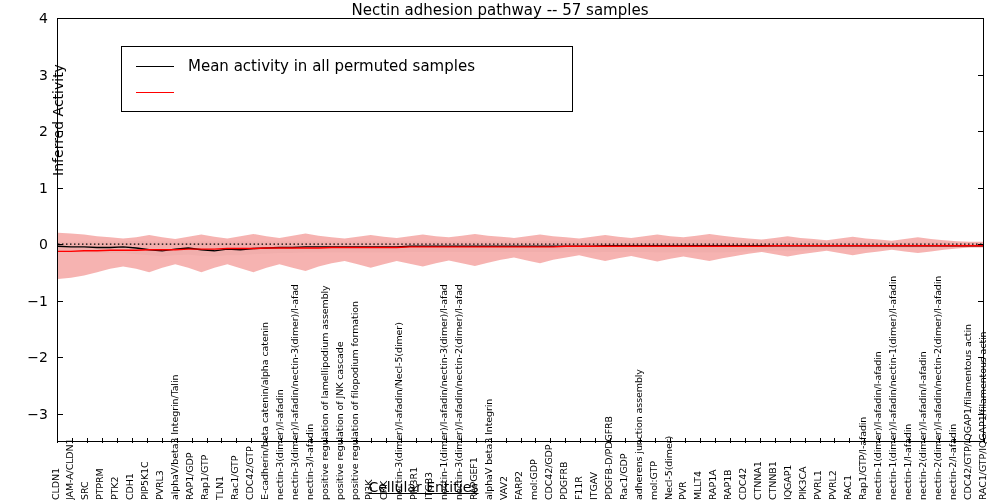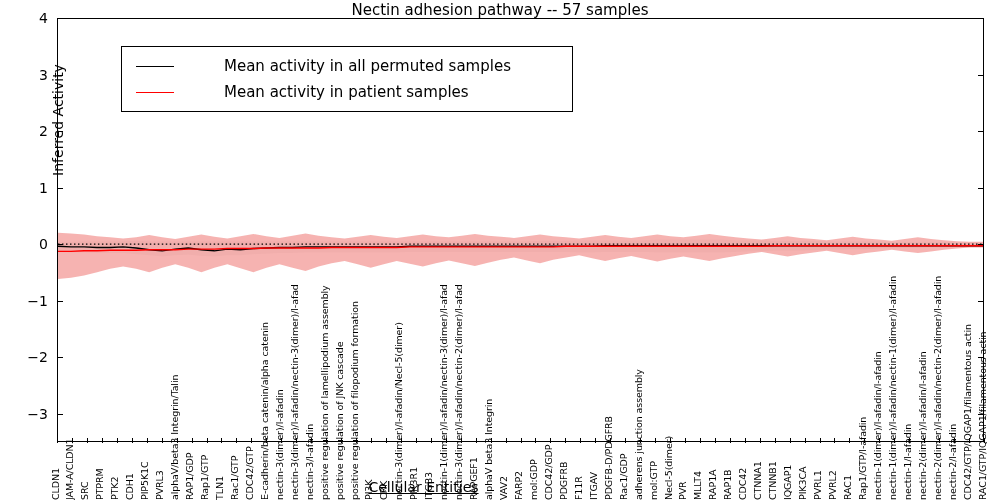--- a/index.html
+++ b/index.html
@@ -31,21 +31,21 @@
   .xtickmark{position:absolute;bottom:0;width:0;height:5px;border-left:1.2px solid #000;}
 
   
   #legend{position:absolute;left:63px;top:27px;width:452px;height:66px;
           border:1.2px solid #000;background:#fff;box-sizing:border-box;
           padding:6px 10px 6px 10px;}
   .lrow{display:flex;align-items:center;height:26px;}
   .lswatch{width:38px;height:0;margin:0 14px 0 4px;}
   .lswatch.black{border-top:1.5px solid #000;}
   .lswatch.red{border-top:1.5px solid #ff0000;}
-  .ltext{font-size:15px;margin-left:36px;}
+  .ltext{font-size:15px;}
 
   
   #datasvg{position:absolute;left:0;top:0;width:100%;height:100%;display:block;}
 </style>
 </head>
 <body>
 
 <div id="fig">
 
   <div id="title">Nectin adhesion pathway -- 57 samples</div>
@@ -59,21 +59,20 @@
         <path d="M0,233.48266666666666 L13.056338028169014,233.48266666666666 L26.112676056338028,232.91733333333335 L39.16901408450704,232.91733333333335 L52.225352112676056,232.352 L65.28169014084507,232.352 L78.33802816901408,232.352 L91.39436619718309,231.7866666666667 L104.45070422535211,231.7866666666667 L117.50704225352112,231.7866666666667 L130.56338028169014,231.22133333333335 L143.61971830985914,231.22133333333335 L156.67605633802816,231.22133333333335 L169.73239436619718,230.656 L182.78873239436618,230.656 L195.8450704225352,230.656 L208.90140845070422,230.09066666666666 L221.95774647887322,230.09066666666666 L235.01408450704224,230.09066666666666 L248.07042253521124,230.09066666666666 L261.1267605633803,230.09066666666666 L274.1830985915493,229.52533333333332 L287.2394366197183,229.52533333333332 L300.29577464788736,229.52533333333332 L313.3521126760563,229.52533333333332 L326.40845070422534,229.52533333333332 L339.46478873239437,229.52533333333332 L352.5211267605634,228.95999999999998 L365.57746478873236,228.95999999999998 L378.63380281690144,228.95999999999998 L391.6901408450704,228.95999999999998 L404.7464788732394,228.95999999999998 L417.80281690140845,228.95999999999998 L430.85915492957747,228.95999999999998 L443.91549295774644,228.95999999999998 L456.9718309859155,228.95999999999998 L470.0281690140845,228.95999999999998 L483.0845070422535,228.95999999999998 L496.1408450704225,228.95999999999998 L509.1971830985916,228.39466666666667 L522.2535211267606,228.39466666666667 L535.3098591549295,228.39466666666667 L548.3661971830986,228.39466666666667 L561.4225352112676,228.39466666666667 L574.4788732394366,228.39466666666667 L587.5352112676056,228.39466666666667 L600.5915492957747,228.39466666666667 L613.6478873239437,228.39466666666667 L626.7042253521126,228.39466666666667 L639.7605633802816,228.39466666666667 L652.8169014084507,228.39466666666667 L665.8732394366198,228.39466666666667 L678.9295774647887,228.39466666666667 L691.9859154929577,228.39466666666667 L705.0422535211268,228.39466666666667 L718.0985915492957,227.82933333333332 L731.1549295774647,227.82933333333332 L744.2112676056338,227.82933333333332 L757.2676056338029,227.82933333333332 L770.3239436619718,227.82933333333332 L783.3802816901408,227.82933333333332 L796.4366197183098,227.82933333333332 L809.4929577464789,227.82933333333332 L822.5492957746479,227.82933333333332 L835.6056338028169,227.82933333333332 L848.6619718309859,227.82933333333332 L861.7183098591549,227.82933333333332 L874.7746478873239,227.82933333333332 L887.8309859154929,227.82933333333332 L900.887323943662,227.82933333333332 L913.943661971831,227.82933333333332 L927,227.82933333333332" fill="none" stroke="#ff0000" stroke-width="1.4"></path>
       </svg>
 
     <div id="legend">
       <div class="lrow">
         <span class="lswatch black"></span>
         <span class="ltext">Mean activity in all permuted samples</span>
       </div>
       <div class="lrow">
         <span class="lswatch red"></span>
-        <span class="ltext">Mean activity in patient samples</span>
       </div>
     </div>
   </div>
 
   <div id="ylabel">Inferred Activity</div>
   <div id="yaxis">
       <div class="ytick" style="position: absolute; left: 0px; top: 413.733px; width: 48px; text-align: right; right: auto;">−3</div>
       <div class="ytickmark" style="position: absolute; left: 57px; top: 413.733px; width: 6px;"></div>
       <div class="ytickmark" style="position: absolute; left: 978px; top: 413.733px; width: 6px;"></div>
       <div class="ytick" style="position: absolute; left: 0px; top: 357.2px; width: 48px; text-align: right; right: auto;">−2</div>

